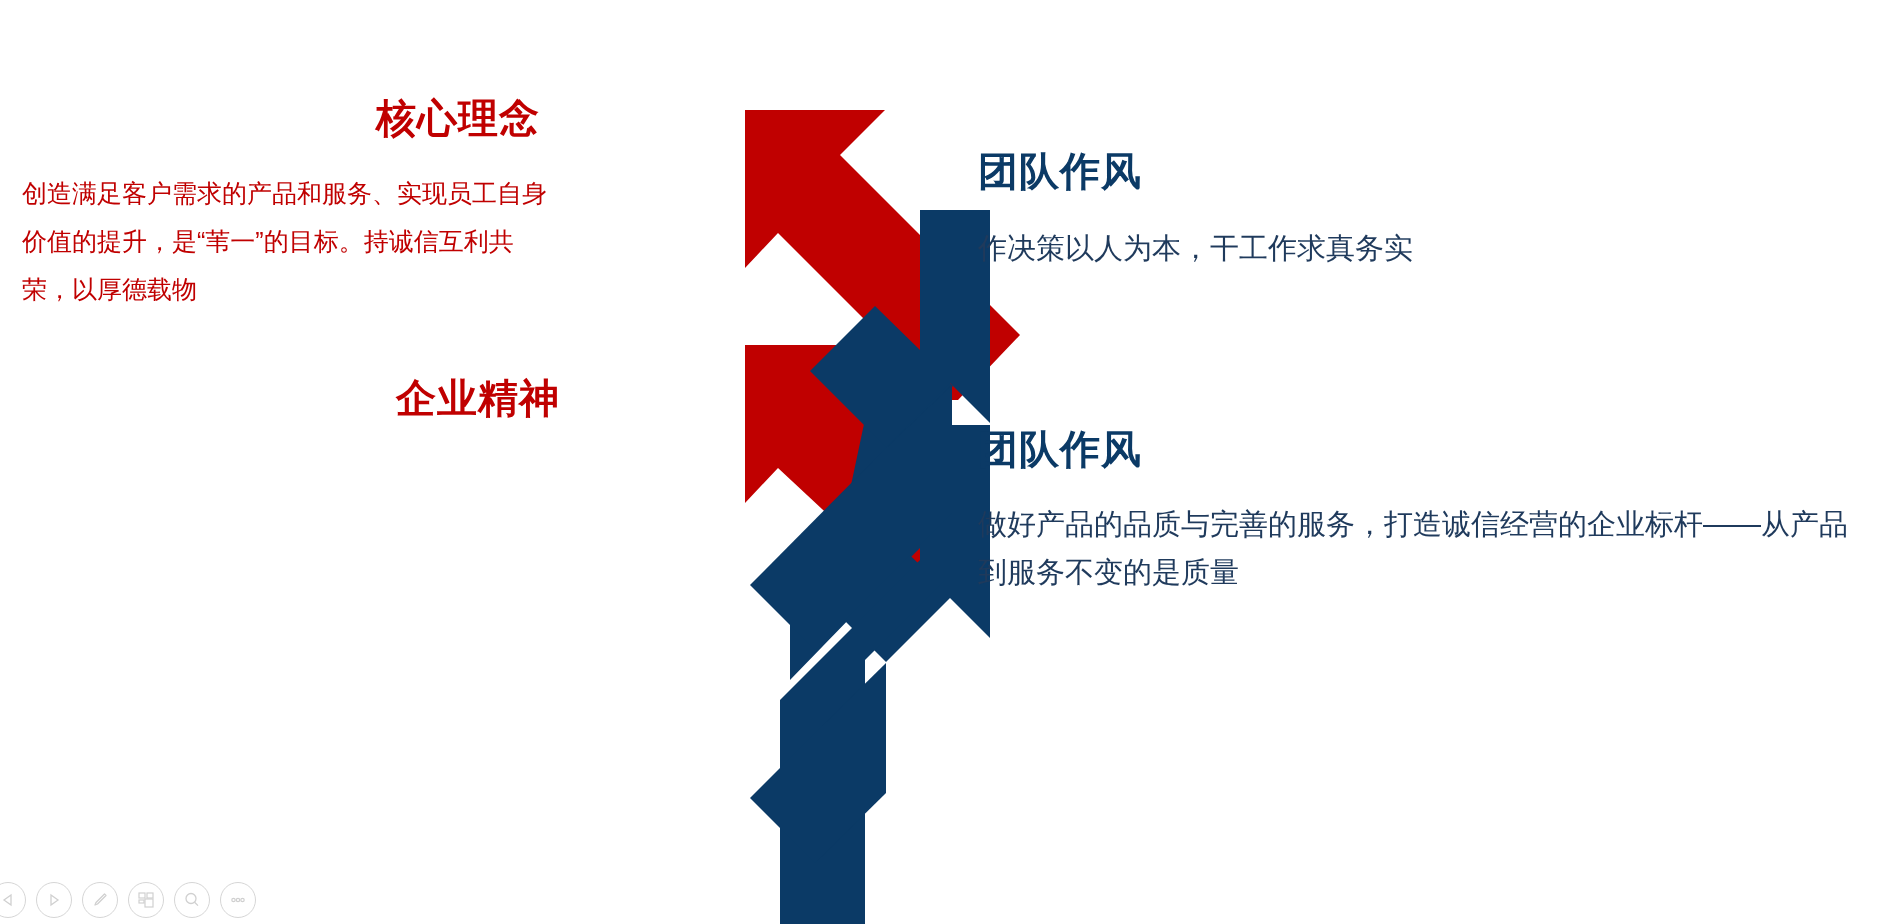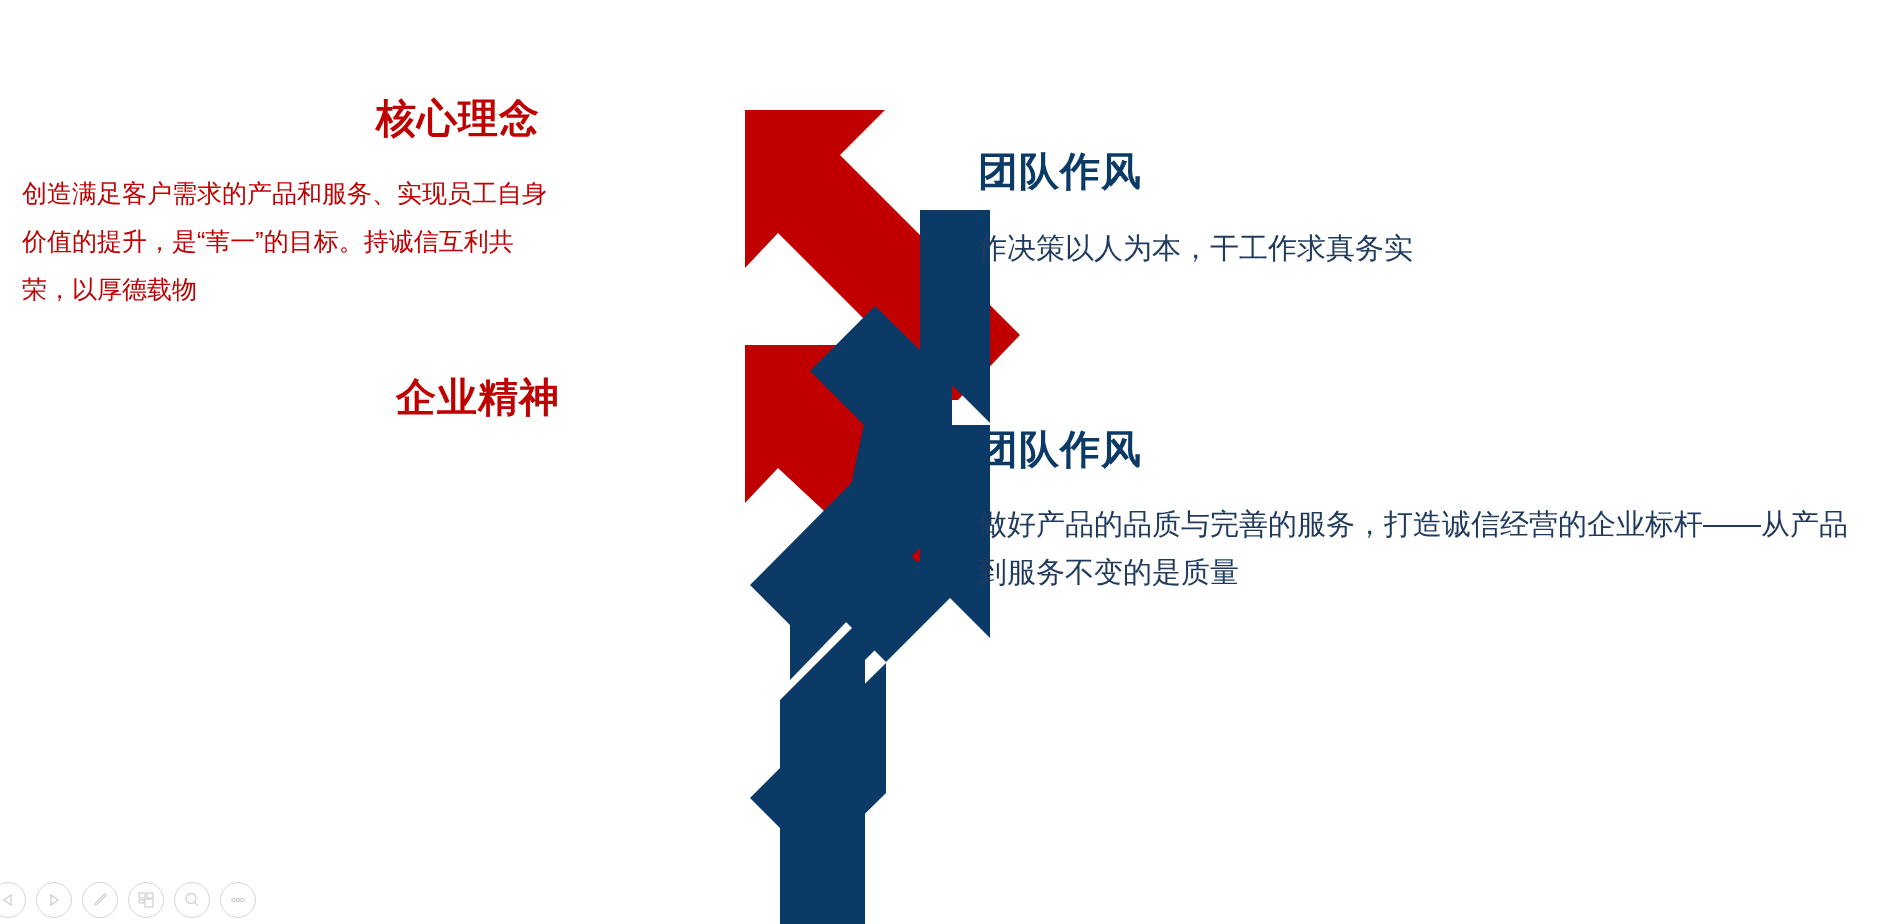--- a/index.html
+++ b/index.html
@@ -33,21 +33,21 @@
 
   
   .col-left {
     position: absolute;
     left: 0px;
     top: 95px;
     width: 670px;
   }
 
   .block-core { position: absolute; left: 0; top: 0; width: 670px; }
-  .block-spirit { position: absolute; left: 0; top: 280px; width: 670px; font-family: Liberation Serif, serif; }
+  .block-spirit { position: absolute; left: 0; top: 280px; width: 670px; }
 
   .heading-red {
     color: #C00000;
     font-weight: bold;
     font-size: 40px;
     line-height: 1.15;
     letter-spacing: 1px;
     margin: 0;
     white-space: nowrap;
   }

